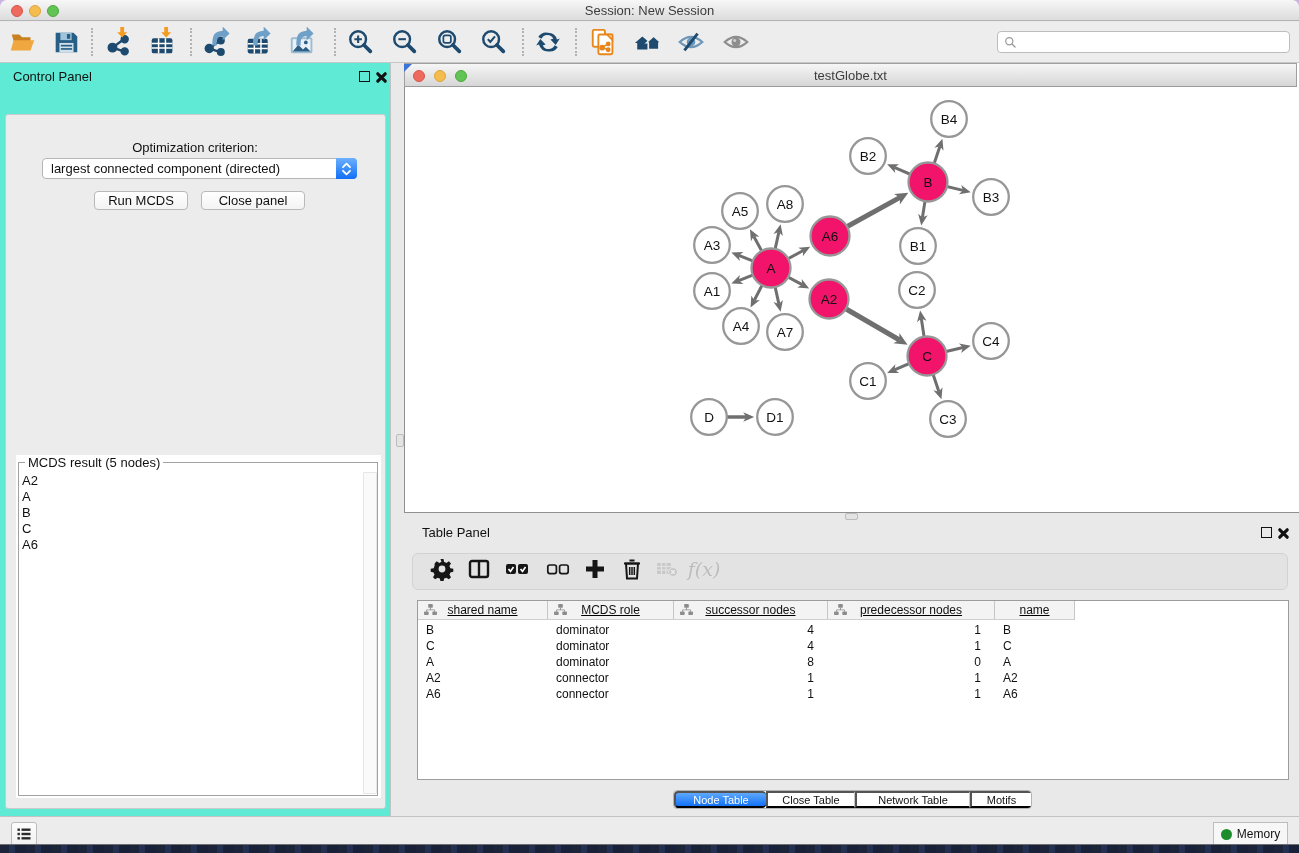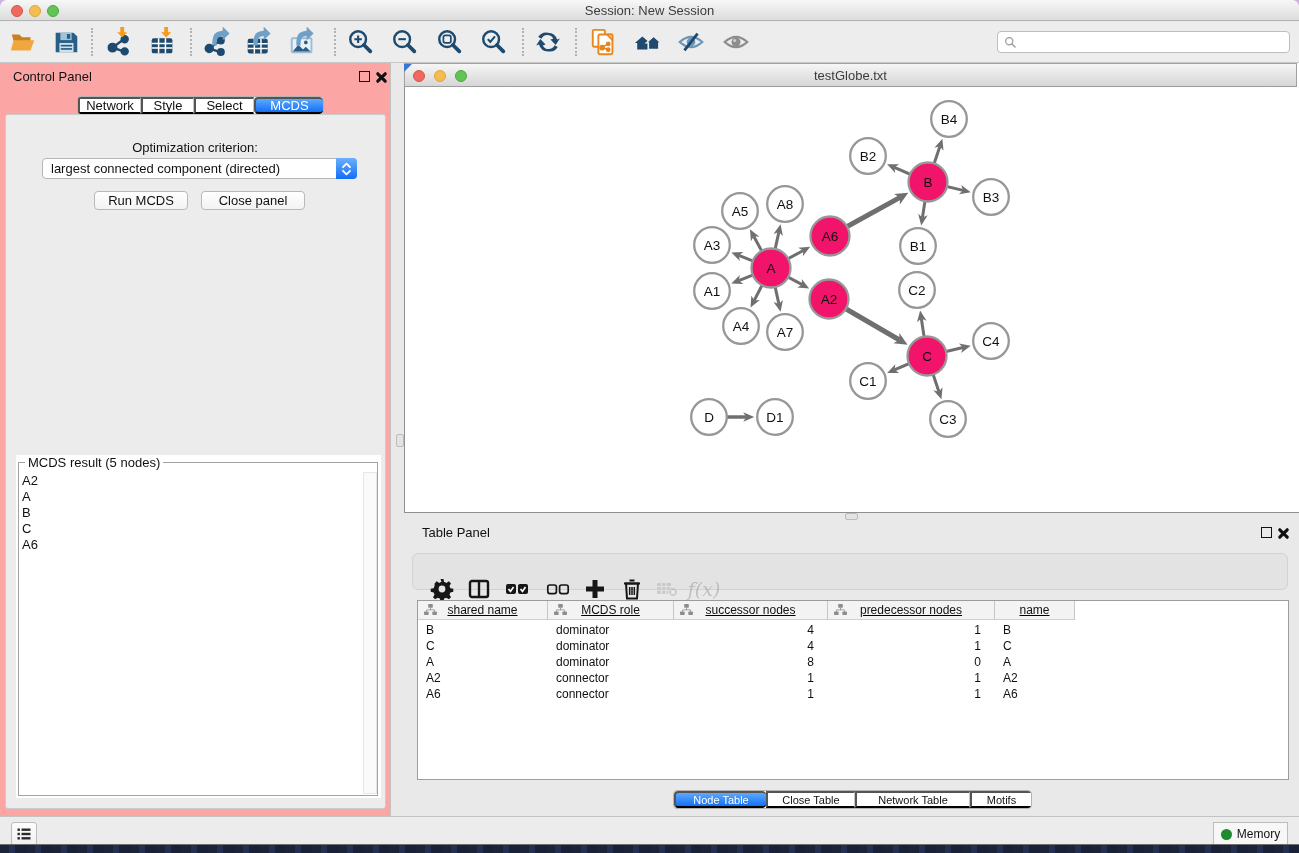--- a/index.html
+++ b/index.html
@@ -22,21 +22,21 @@
   #toolbar { position:absolute; left:0; top:22px; width:100%; height:41px; background:#ededed; border-bottom:1px solid #c7c7c7; }
   .tb-btn { position:absolute; top:4px; width:34px; height:32px; margin:0; display:flex; align-items:center; justify-content:center; background:transparent; border:none; cursor:default; }
   .tb-btn svg { width:30px; height:30px; }
   .tb-sep { position:absolute; top:6px; width:0; height:28px; border-left:2px dotted #b2b2b2; }
   #search-box { position:absolute; right:9px; top:9px; width:293px; height:22px; background:#fff;
     border:1px solid #bdbdbd; border-radius:4px; display:flex; align-items:center; padding-left:6px; }
   #search-box svg { width:13px; height:13px; }
   #search-input { border:none; outline:none; flex:1; font-size:12px; height:18px; background:transparent; }
 
   
-  #control-panel { position:absolute; left:0; top:63px; width:391px; height:753px; background:#fca5a5; border-right:1px solid #c2c2c2; }
+  #control-panel { position:absolute; left:0; top:63px; width:391px; height:753px; background:#5eead4; border-right:1px solid #c2c2c2; }
   .panel-header { position:absolute; left:0; top:0; width:100%; height:27px; }
   .panel-header .ph-title { position:absolute; left:13px; top:6px; font-size:13px; color:#111; }
   .ph-float { position:absolute; width:11px; height:11px; border:1.6px solid #111; top:8px; background:transparent; }
   .ph-close { position:absolute; width:13px; height:13px; top:7px; }
   .ph-close svg { width:13px; height:13px; }
 
   .seg-tabs { position:absolute; display:flex; height:19px; border:1px solid #b3b3b3; border-radius:4px; background:#fff; overflow:hidden; }
   .seg-tab { height:100%; display:flex; align-items:center; justify-content:center; font-size:13px; color:#111;
     border-right:1px solid #c6c6c6; background:#fff; padding:0; }
   .seg-tab:last-child { border-right:none; }
@@ -68,21 +68,21 @@
   #net-canvas { position:absolute; left:0; top:24px; width:891px; height:424px; }
   #resize-grip { position:absolute; right:1px; bottom:1px; width:12px; height:12px;
     background:repeating-linear-gradient(135deg,transparent 0 2px,#9a9a9a 2px 3px,transparent 3px 4px); }
   .splitter-grip { position:absolute; background:#e3e3e3; border:1px solid #bcbcbc; border-radius:2px; }
   #v-grip { left:396px; top:434px; width:8px; height:13px; }
   #h-grip { left:845px; top:513px; width:13px; height:7px; }
 
   
   #table-panel { position:absolute; left:405px; top:520px; width:894px; height:296px; background:#e9e9e9; }
   #tp-toolbar { position:absolute; left:7px; top:33px; width:876px; height:37px; background:#e3e3e3; border:1px solid #d2d2d2; border-radius:6px; }
-  .tp-btn { position:absolute; top:20px; width:32px; height:30px; display:flex; align-items:center; justify-content:center; background:transparent; border:none; }
+  .tp-btn { position:absolute; top:0; width:32px; height:30px; display:flex; align-items:center; justify-content:center; background:transparent; border:none; }
   .tp-btn svg { width:24px; height:24px; }
   #data-table { position:absolute; left:12px; top:80px; width:872px; height:180px; background:#fff; border:1px solid #9c9c9c; overflow:hidden; }
   #table-header { position:absolute; left:0; top:0; height:19px; display:flex;text-decoration:underline; }
   .th-cell { height:19px; background:#f3f3f3; border-right:1px solid #c6c6c6; border-bottom:1px solid #cfcfcf; position:relative; display:flex; align-items:center; justify-content:center; font-size:12px; color:#111; }
   .th-cell svg { position:absolute; left:6px; width:13px; height:12px; }
   .tr-row { position:absolute; left:0; height:16px; display:flex; }
   .td-cell { height:16px; line-height:16px; font-size:12px; color:#111; padding:0 14px 0 8px; }
   .td-cell.num { text-align:right; }
   #tp-tabs { left:268px; top:270px; }
   #tp-tabs .seg-tab { font-size:11px; }
@@ -382,26 +382,20 @@
     </div>
 
   <div id="control-panel">
     <div class="panel-header">
       <span class="ph-title">Control Panel</span>
       <span class="ph-float" style="left:359px"></span>
       <span class="ph-close" style="left:375px"><svg>
             <use href="#ic-close-x"></use>
           </svg></span>
     </div>
-    <div id="cp-tabs" class="seg-tabs">
-        <button class="seg-tab" style="width: 63px;">Network</button>
-        <button class="seg-tab" style="width: 53px;">Style</button>
-        <button class="seg-tab" style="width: 60px;">Select</button>
-        <button class="seg-tab selected" style="width: 69px;">MCDS</button>
-      </div>
     <div id="cp-content"></div>
     <div id="opt-label">Optimization criterion:</div>
     <div id="criterion-combo">
       <span class="combo-text">largest connected component (directed)</span>
       <span class="combo-cap">
         <svg width="11" height="14" viewBox="0 0 11 14">
           <path d="M2 5.2 L5.5 1.6 L9 5.2" stroke="#fff" stroke-width="1.8" fill="none" stroke-linecap="round" stroke-linejoin="round"></path>
           <path d="M2 8.8 L5.5 12.4 L9 8.8" stroke="#fff" stroke-width="1.8" fill="none" stroke-linecap="round" stroke-linejoin="round"></path>
         </svg>
       </span>

